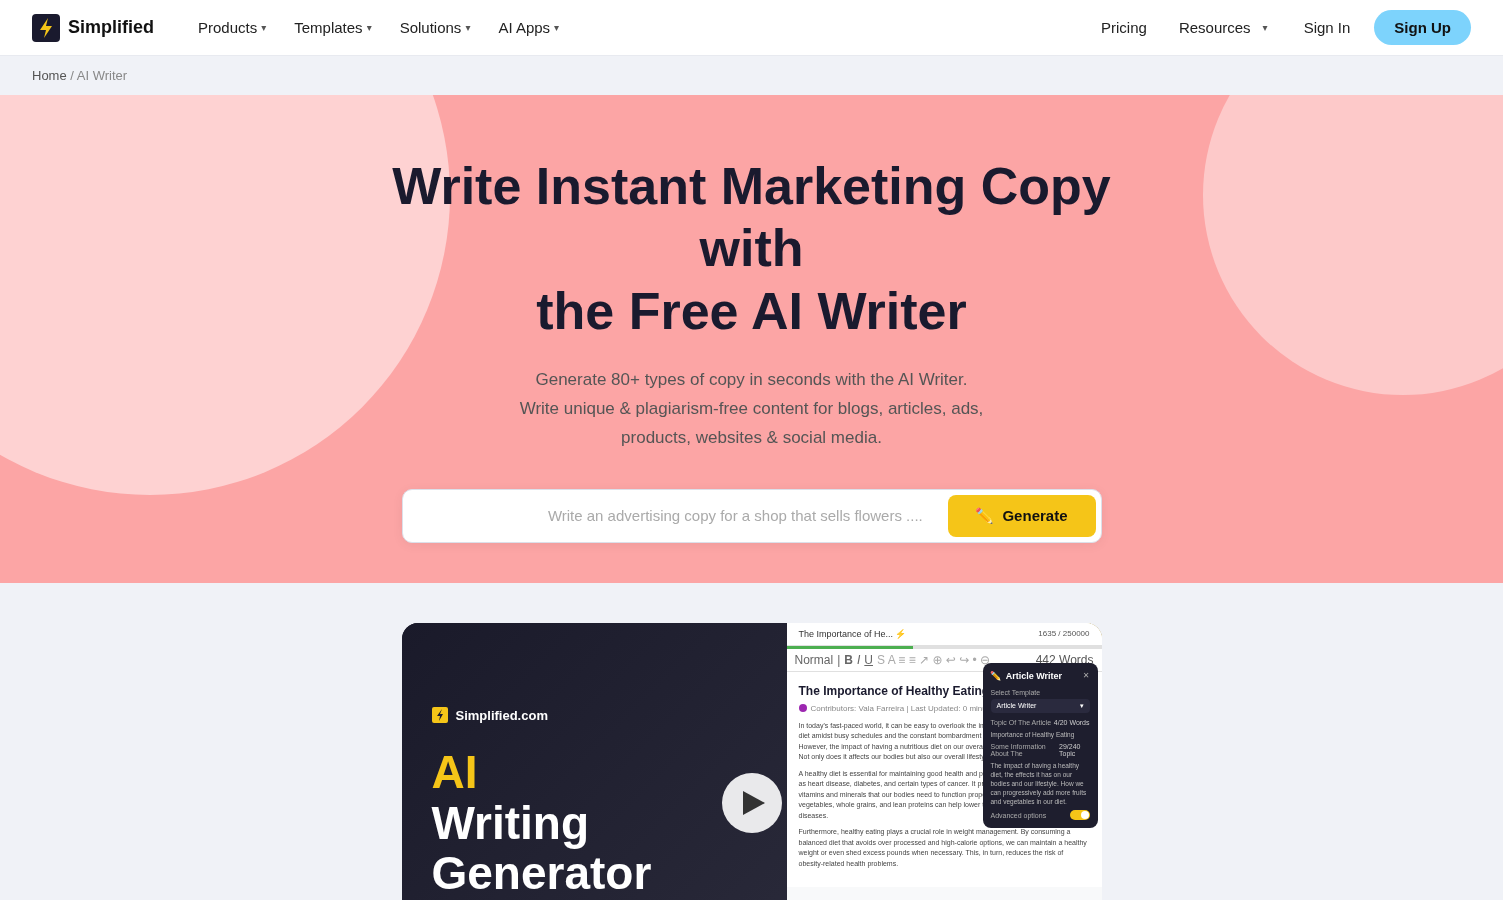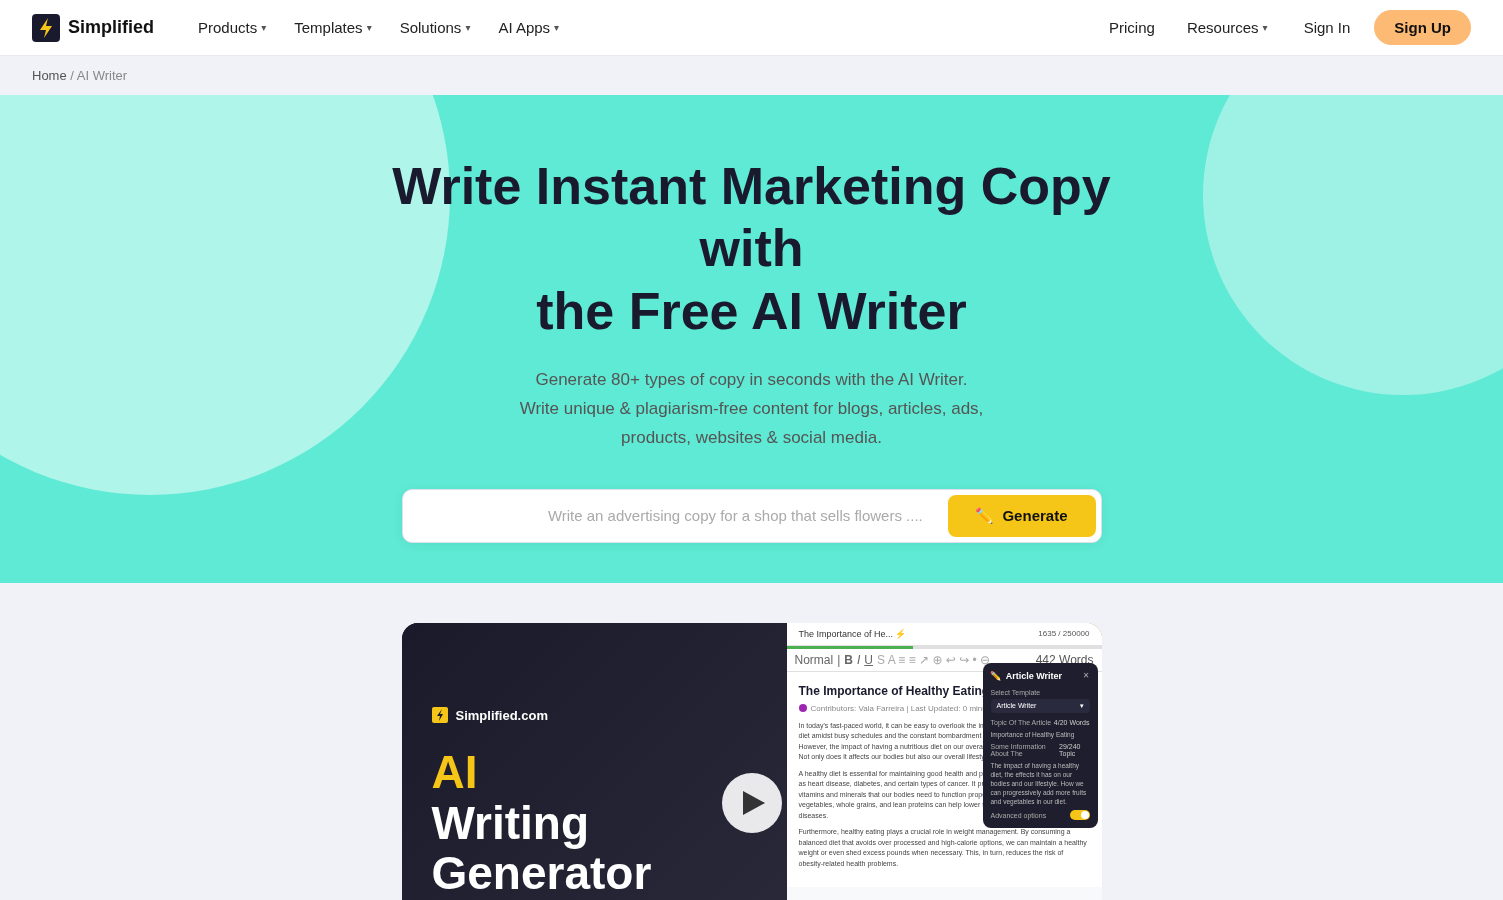--- a/index.html
+++ b/index.html
@@ -61,36 +61,36 @@
     .nav-pricing {
       font-size: 15px;
       font-weight: 500;
       color: #222;
       padding: 8px 12px;
       cursor: pointer;
     }
     .nav-resources {
       display: flex;
       align-items: center;
-      gap: 4px;
+      gap: 12px;
       font-size: 15px;
       font-weight: 500;
       color: #222;
       padding: 8px 12px;
       cursor: pointer;
     }
     .nav-signin {
       font-size: 15px;
       font-weight: 500;
       color: #222;
       padding: 8px 16px;
       cursor: pointer;
     }
     .nav-signup {
-      background: #fdba74;
+      background: #7dd3fc;
       color: #111;
       font-size: 15px;
       font-weight: 600;
       padding: 9px 20px;
       border-radius: 24px;
       cursor: pointer;
       border: none;
     }
 
     
@@ -98,21 +98,21 @@
       padding: 12px 32px;
       font-size: 13px;
       color: #666;
       background: #f0f2f7;
     }
     .breadcrumb a { color: #555; text-decoration: none; }
     .breadcrumb span { color: #888; }
 
     
     .hero {
-      background: #5eead4;
+      background: #fca5a5;
       text-align: center;
       padding: 60px 20px 40px;
       position: relative;
     }
     .hero-bg-shape {
       position: absolute;
       top: 0; left: 0; right: 0; bottom: 0;
       overflow: hidden;
       pointer-events: none;
     }

